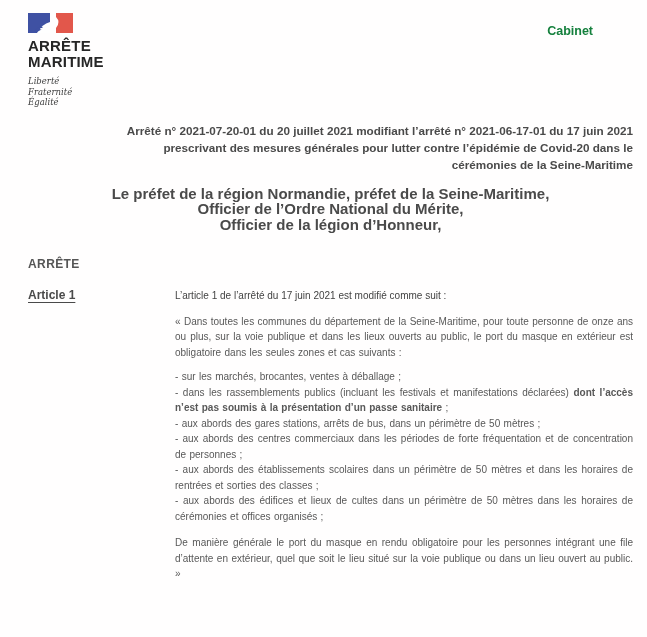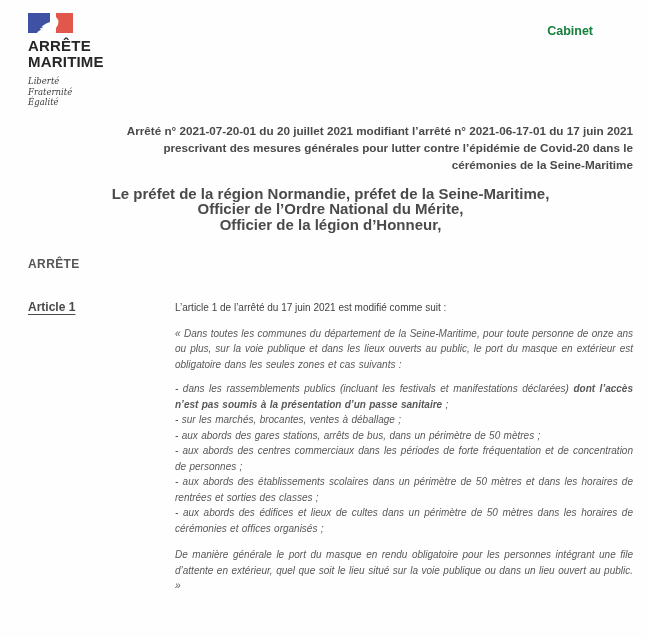--- a/index.html
+++ b/index.html
@@ -67,38 +67,37 @@
   .arrete {
     margin-top: 24px;
     text-align: left;
     font-weight: 700;
     font-size: 12px;
     line-height: 16px;
     letter-spacing: 0.4px;
     color: #555555;
   }
   
-  .article { display: flex; margin-top: 28px; }
+  .article { display: flex; margin-top: 16px; }
   .article-label {
     flex: none; width: 147px;
     font-weight: 700;
     font-size: 12px;
     color: var(--ink, #474747);
   }
   .article-label .u { text-decoration: underline; text-underline-offset: 3px; }
   .article-body {
     flex: 1;
     font-size: 10px;
     line-height: 15.5px;
     color: var(--ink, #4a4a4a);
   }
   .article-body p { margin: 0; }
   .intro { color: #434343; }
   .it {
-    font-style: italic;
     text-align: justify;
     color: var(--ink-italic, #585858);
     word-spacing: 0.6px;
   }
   .quote-open { margin-top: 10px !important; }
   .items { margin-top: 9px; }
   .bi { font-weight: 700; }
   .quote-close { margin-top: 11px !important; }
 </style>
 </head>
@@ -144,22 +143,22 @@
   <div class="arrete">ARRÊTE</div>
 
   <div class="article">
     <div class="article-label">
       <span class="u">Article 1</span>
     </div>
     <div class="article-body">
       <p class="intro">L’article 1 de l’arrêté du 17 juin 2021 est modifié comme suit :</p>
       <p class="it quote-open">« Dans toutes les communes du département de la Seine-Maritime, pour toute personne de onze ans ou plus, sur la voie publique et dans les lieux ouverts au public, le port du masque en extérieur est obligatoire dans les seules zones et cas suivants :</p>
       <div class="items">
+        <p class="it">- sur les marchés, brocantes, ventes à déballage ;</p>
         <p class="it"><span>- dans les rassemblements publics (incluant les festivals et manifestations déclarées) </span><span class="bi">dont l’accès n’est pas soumis à la présentation d’un passe sanitaire</span><span> ;</span></p>
-        <p class="it">- sur les marchés, brocantes, ventes à déballage ;</p>
         <p class="it">- aux abords des gares stations, arrêts de bus, dans un périmètre de 50 mètres ;</p>
         <p class="it">- aux abords des centres commerciaux dans les périodes de forte fréquentation et de concentration de personnes ;</p>
         <p class="it">- aux abords des établissements scolaires dans un périmètre de 50 mètres et dans les horaires de rentrées et sorties des classes ;</p>
         <p class="it">- aux abords des édifices et lieux de cultes dans un périmètre de 50 mètres dans les horaires de cérémonies et offices organisés ;</p>
       </div>
       <p class="it quote-close">De manière générale le port du masque en rendu obligatoire pour les personnes intégrant une file d’attente en extérieur, quel que soit le lieu situé sur la voie publique ou dans un lieu ouvert au public. »</p>
     </div>
   </div>
 
 </div>

